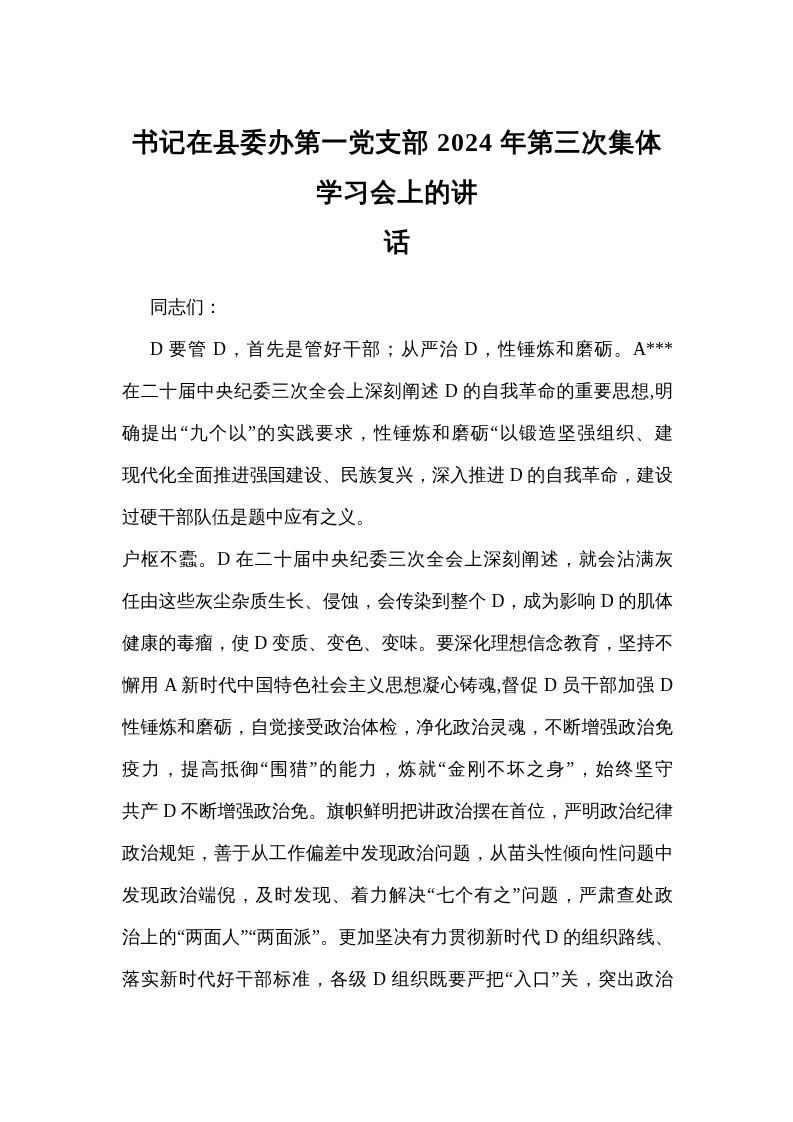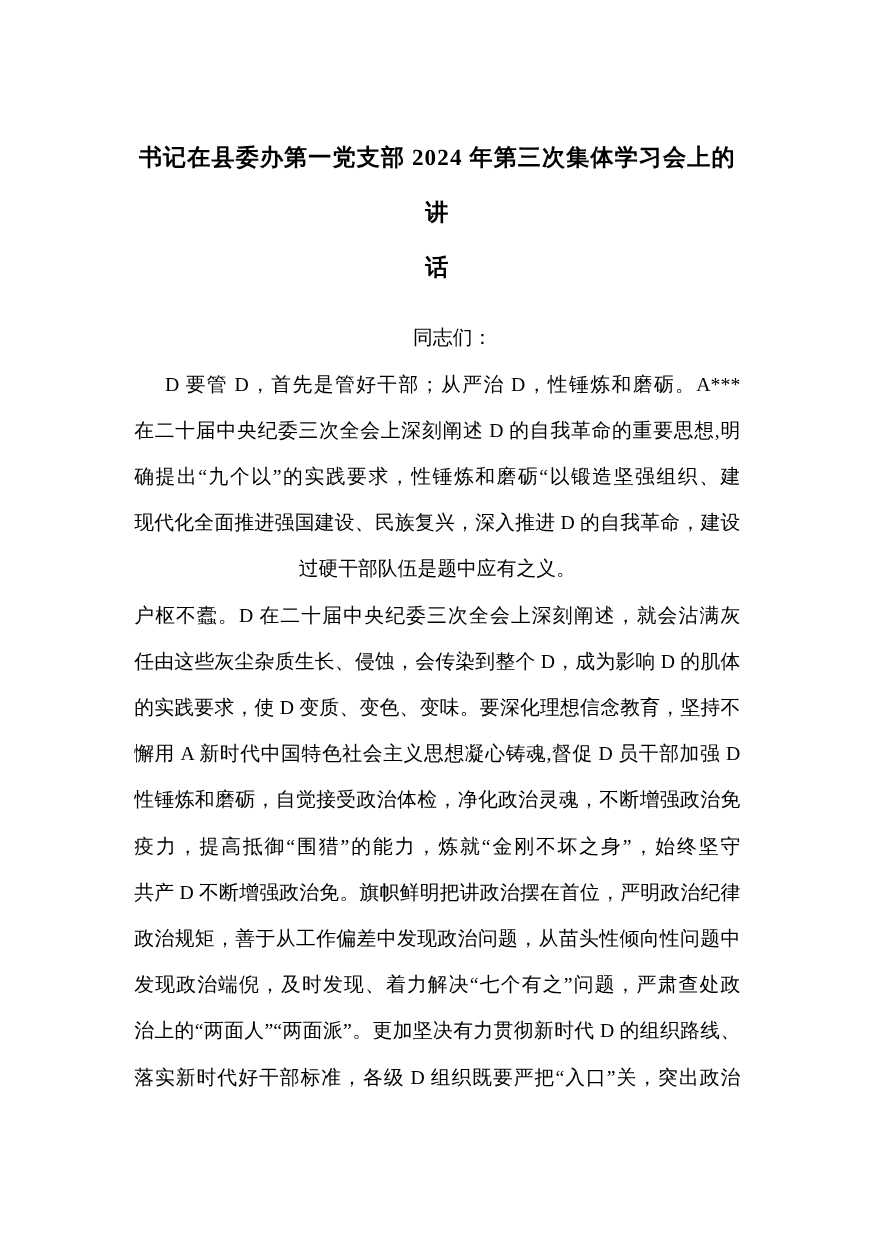--- a/index.html
+++ b/index.html
@@ -13,35 +13,35 @@
     height: 1122px;
     margin: 0 auto;
     background: #ffffff;
     color: #000000;
     font-family: "Liberation Serif", serif;
     overflow: hidden;
     box-sizing: border-box;
   }
   .doc-title {
     margin: 118px 120px 18px 122px;
-    font-size: 21px;
+    font-size: 26px;
     font-weight: bold;
     line-height: 50px;
     text-align: center;
     letter-spacing: 1px;
   }
   .doc-body {
     margin: 0 120px 0 122px;
     font-size: 18px;
     line-height: 42px;
   }
   .line {
     height: 42px;
     overflow: hidden;
-    text-align: center;
+    text-align: left;
     white-space: normal;
   }
   .line.justify {
     text-align: justify;
     text-align-last: justify;
   }
   .line.indent {
     padding-left: 28px;
   }
 </style>
@@ -55,21 +55,21 @@
   </div>
   <div class="doc-body">
       <div class="line indent">同志们：</div>
       <div class="line indent justify">D 要管 D，首先是管好干部；从严治 D，性锤炼和磨砺。A***</div>
       <div class="line justify">在二十届中央纪委三次全会上深刻阐述 D 的自我革命的重要思想,明</div>
       <div class="line justify">确提出“九个以”的实践要求，性锤炼和磨砺“以锻造坚强组织、建</div>
       <div class="line justify">现代化全面推进强国建设、民族复兴，深入推进 D 的自我革命，建设</div>
       <div class="line">过硬干部队伍是题中应有之义。</div>
       <div class="line justify">户枢不蠹。D 在二十届中央纪委三次全会上深刻阐述，就会沾满灰尘，</div>
       <div class="line justify">任由这些灰尘杂质生长、侵蚀，会传染到整个 D，成为影响 D 的肌体</div>
-      <div class="line justify">的实践要求，使 D 变质、变色、变味。要深化理想信念教育，坚持不</div>
+      <div class="line justify">健康的毒瘤，使 D 变质、变色、变味。要深化理想信念教育，坚持不</div>
       <div class="line justify">懈用 A 新时代中国特色社会主义思想凝心铸魂,督促 D 员干部加强 D</div>
       <div class="line justify">性锤炼和磨砺，自觉接受政治体检，净化政治灵魂，不断增强政治免</div>
       <div class="line justify">疫力，提高抵御“围猎”的能力，炼就“金刚不坏之身”，始终坚守</div>
       <div class="line justify">共产 D 不断增强政治免。旗帜鲜明把讲政治摆在首位，严明政治纪律和</div>
       <div class="line justify">政治规矩，善于从工作偏差中发现政治问题，从苗头性倾向性问题中</div>
       <div class="line justify">发现政治端倪，及时发现、着力解决“七个有之”问题，严肃查处政</div>
       <div class="line justify">治上的“两面人”“两面派”。更加坚决有力贯彻新时代 D 的组织路线、</div>
       <div class="line justify">落实新时代好干部标准，各级 D 组织既要严把“入口”关，突出政治</div>
     </div>
 </div>

